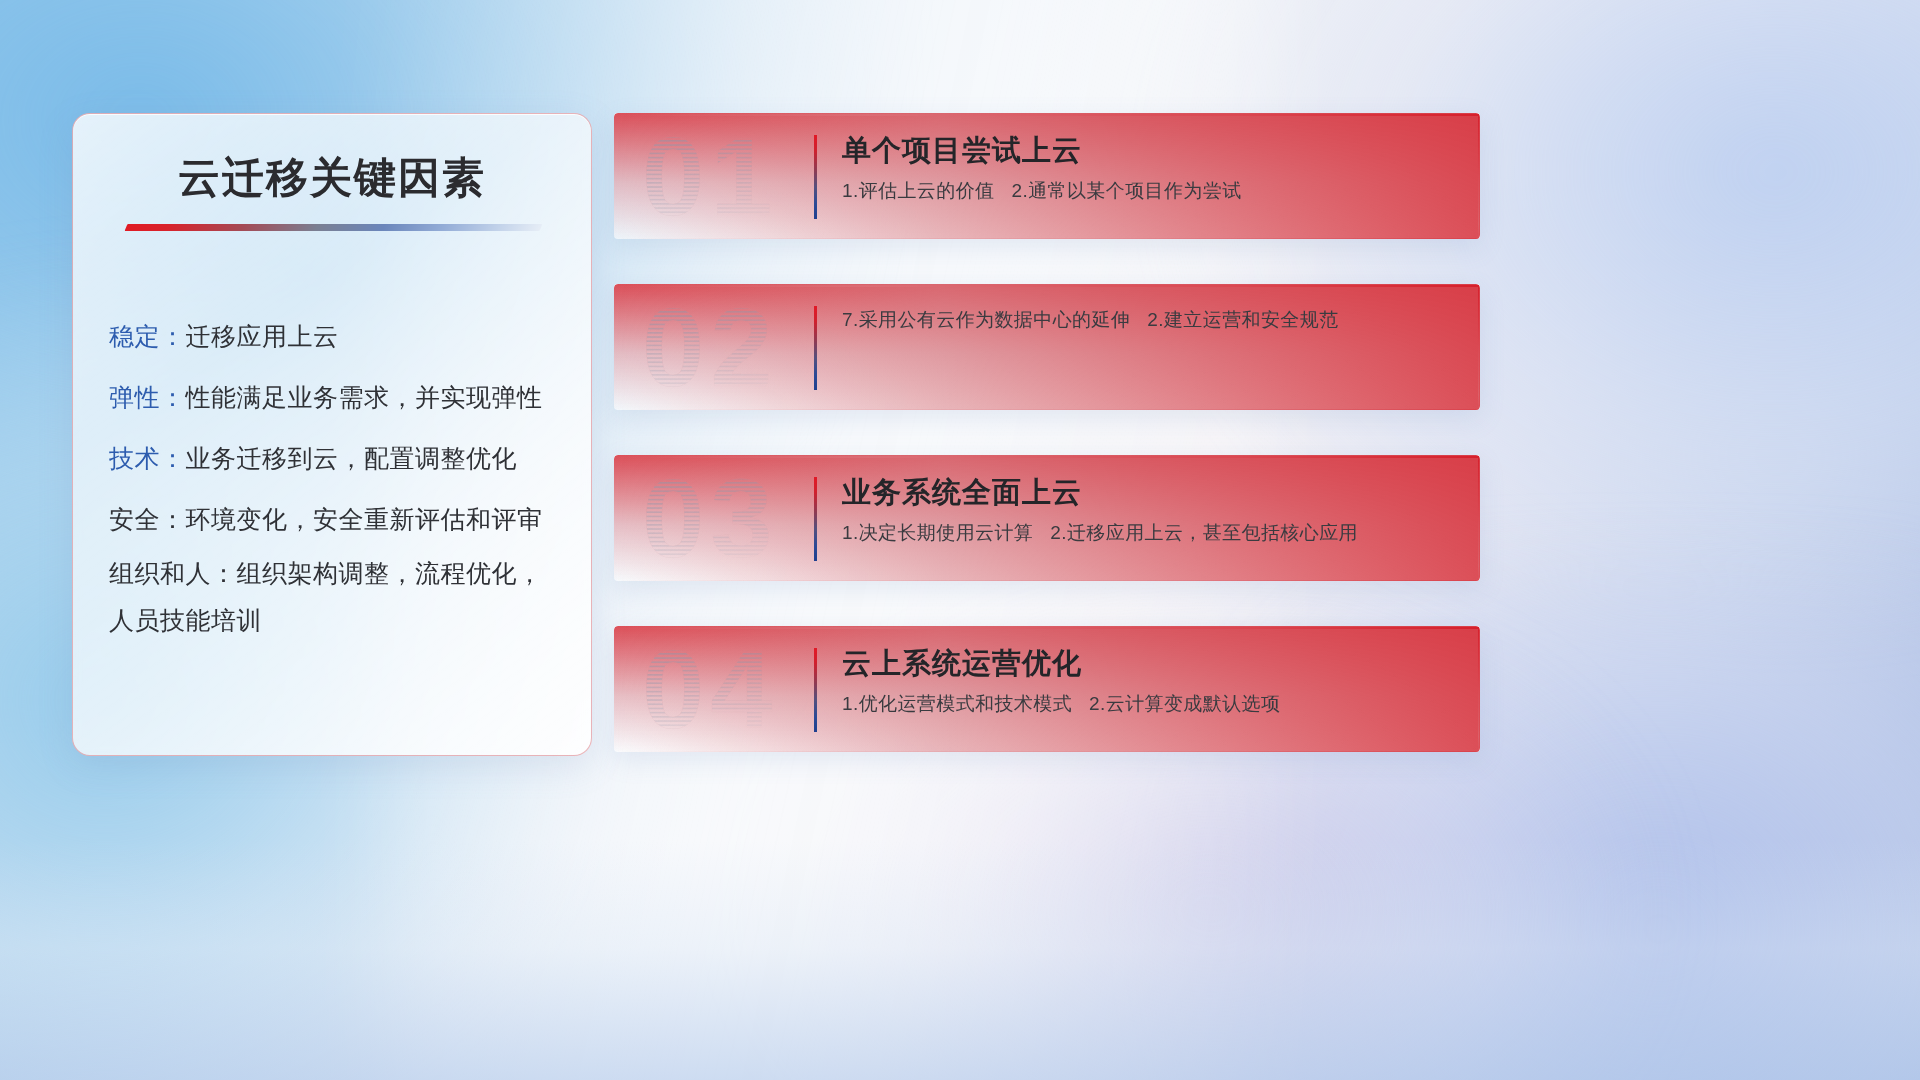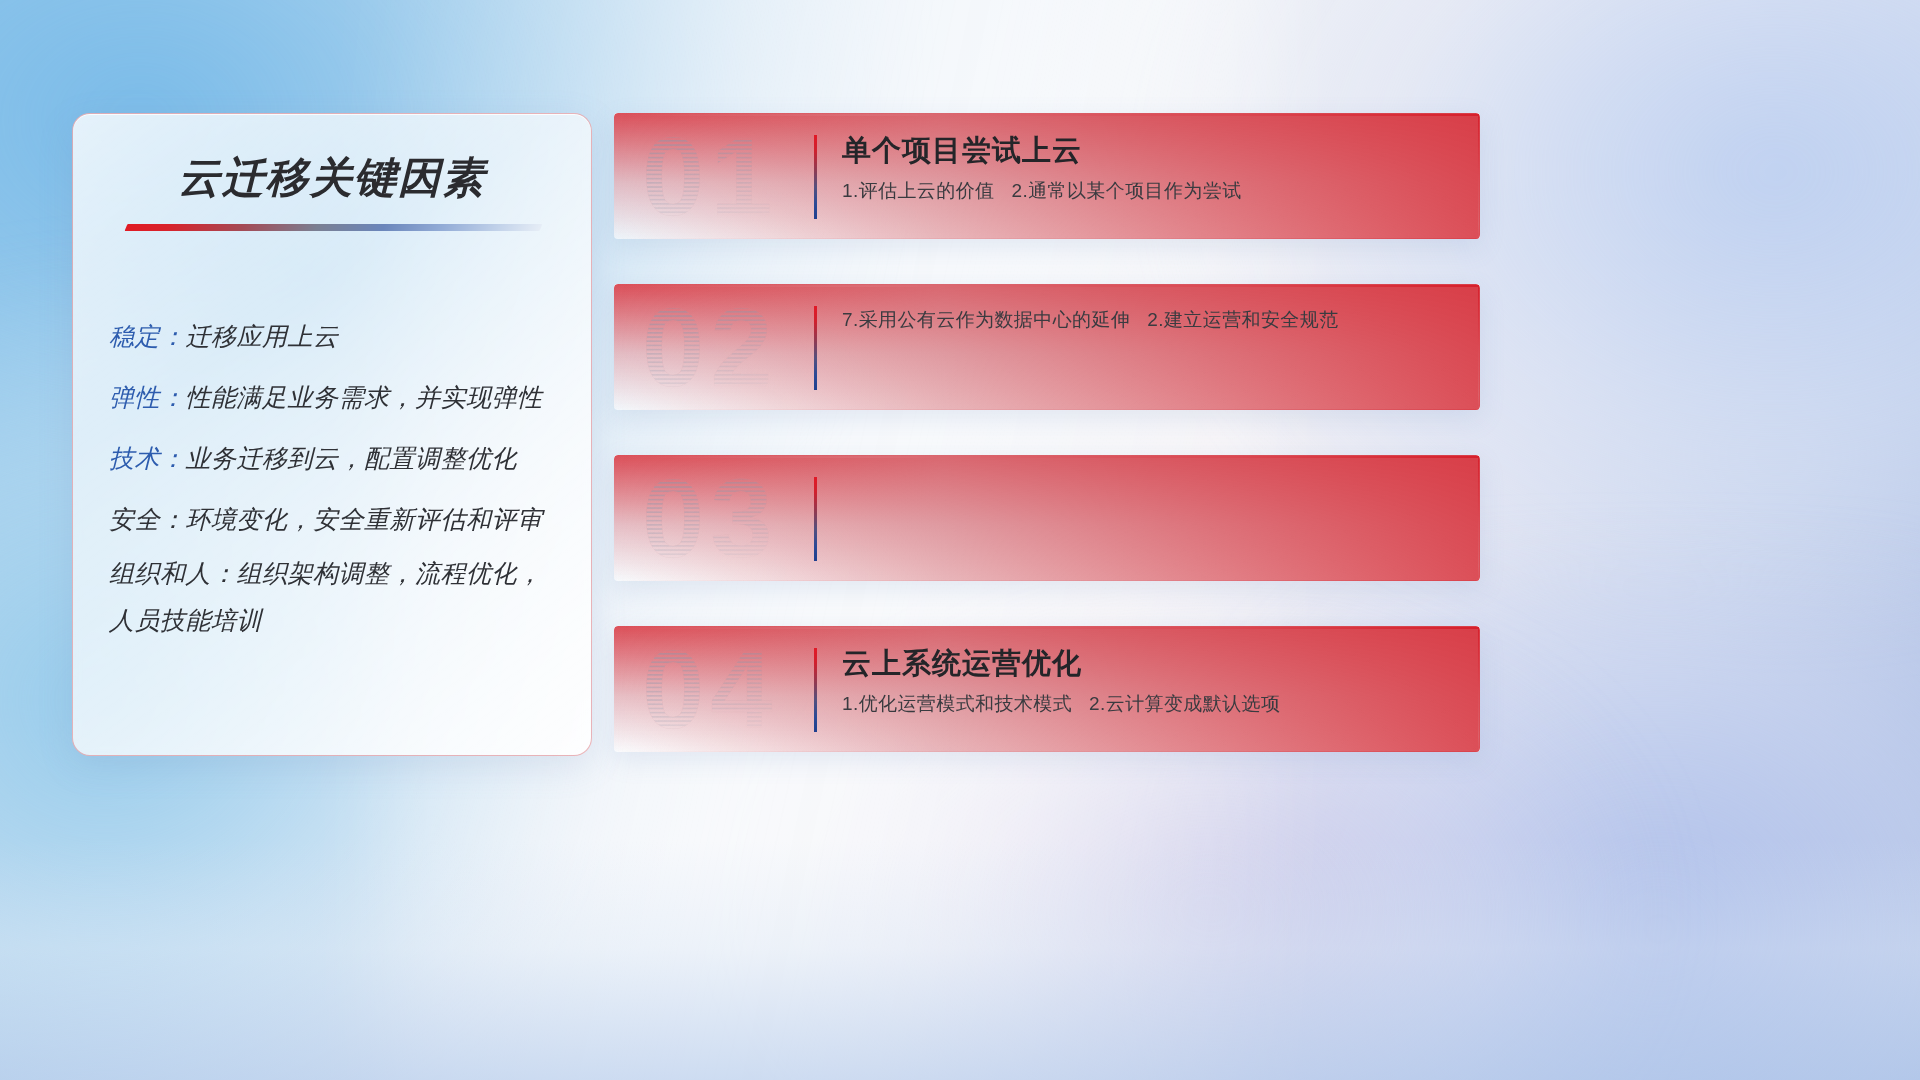--- a/index.html
+++ b/index.html
@@ -79,21 +79,20 @@
     border-radius:18px;
     background:linear-gradient(145deg,
       rgba(255,255,255,.80) 0%,
       rgba(255,255,255,.62) 34%,
       rgba(255,255,255,.72) 62%,
       rgba(255,255,255,.86) 100%);
     border:1px solid rgba(218,120,128,.55);
     box-shadow:0 10px 34px rgba(110,140,190,.17),
                inset 0 1px 0 rgba(255,255,255,.8);
     backdrop-filter:blur(4px);
-    font-style:italic;
   }
   #panel-title {
     position:absolute; left:0; right:0; top:36px;
     text-align:center;
     font-size:42px; font-weight:bold; letter-spacing:2px;
     color:#2b2b2f;
   }
   #panel-underline {
     position:absolute; left:53px; top:110px; width:415px; height:7px;
     background:linear-gradient(90deg,
@@ -312,20 +311,24 @@
               <rect width="200" height="114" fill="url(#fade3)"></rect>
             </mask>
         </defs>
         <g mask="url(#m3)">
           <text x="0" y="96" font-family="'Liberation Sans',sans-serif" font-size="112" font-weight="bold" letter-spacing="6" fill="url(#stripe3)">03</text>
           <text x="0" y="96" font-family="'Liberation Sans',sans-serif" font-size="112" font-weight="bold" letter-spacing="6" fill="none" stroke="#c98a92" stroke-width="0.5" opacity="0.33">03</text>
         </g>
       </svg>
     </div>
     <div class="card-bar"></div>
+    <div class="card-body">
+      <div class="card-title">业务系统全面上云</div>
+      <div class="card-desc">1.决定长期使用云计算   2.迁移应用上云，甚至包括核心应用</div>
+    </div>
   </article>
 
   <article class="step-card" style="top:626px">
     <div class="card-edge">
       <div class="e-top"></div>
         <div class="e-right"></div>
         <div class="e-bottom"></div>
     </div>
     <div class="ghost-num">
       <svg viewBox="0 0 200 114" aria-hidden="true">

